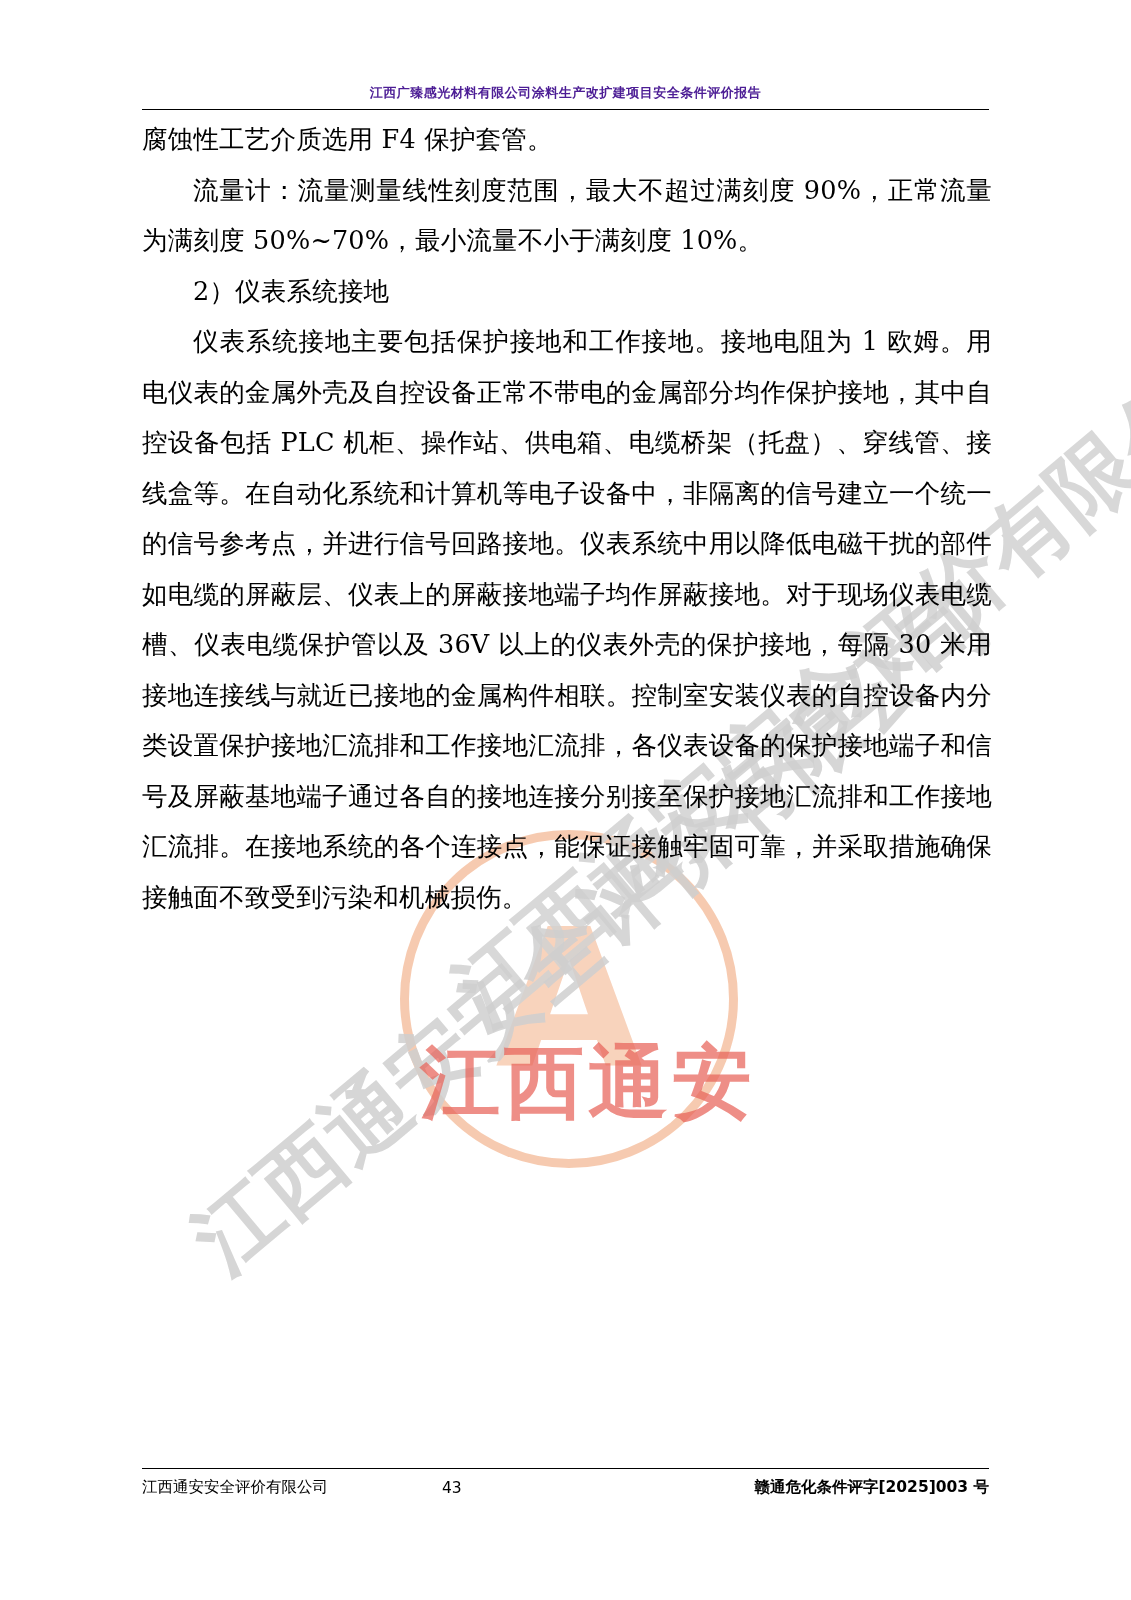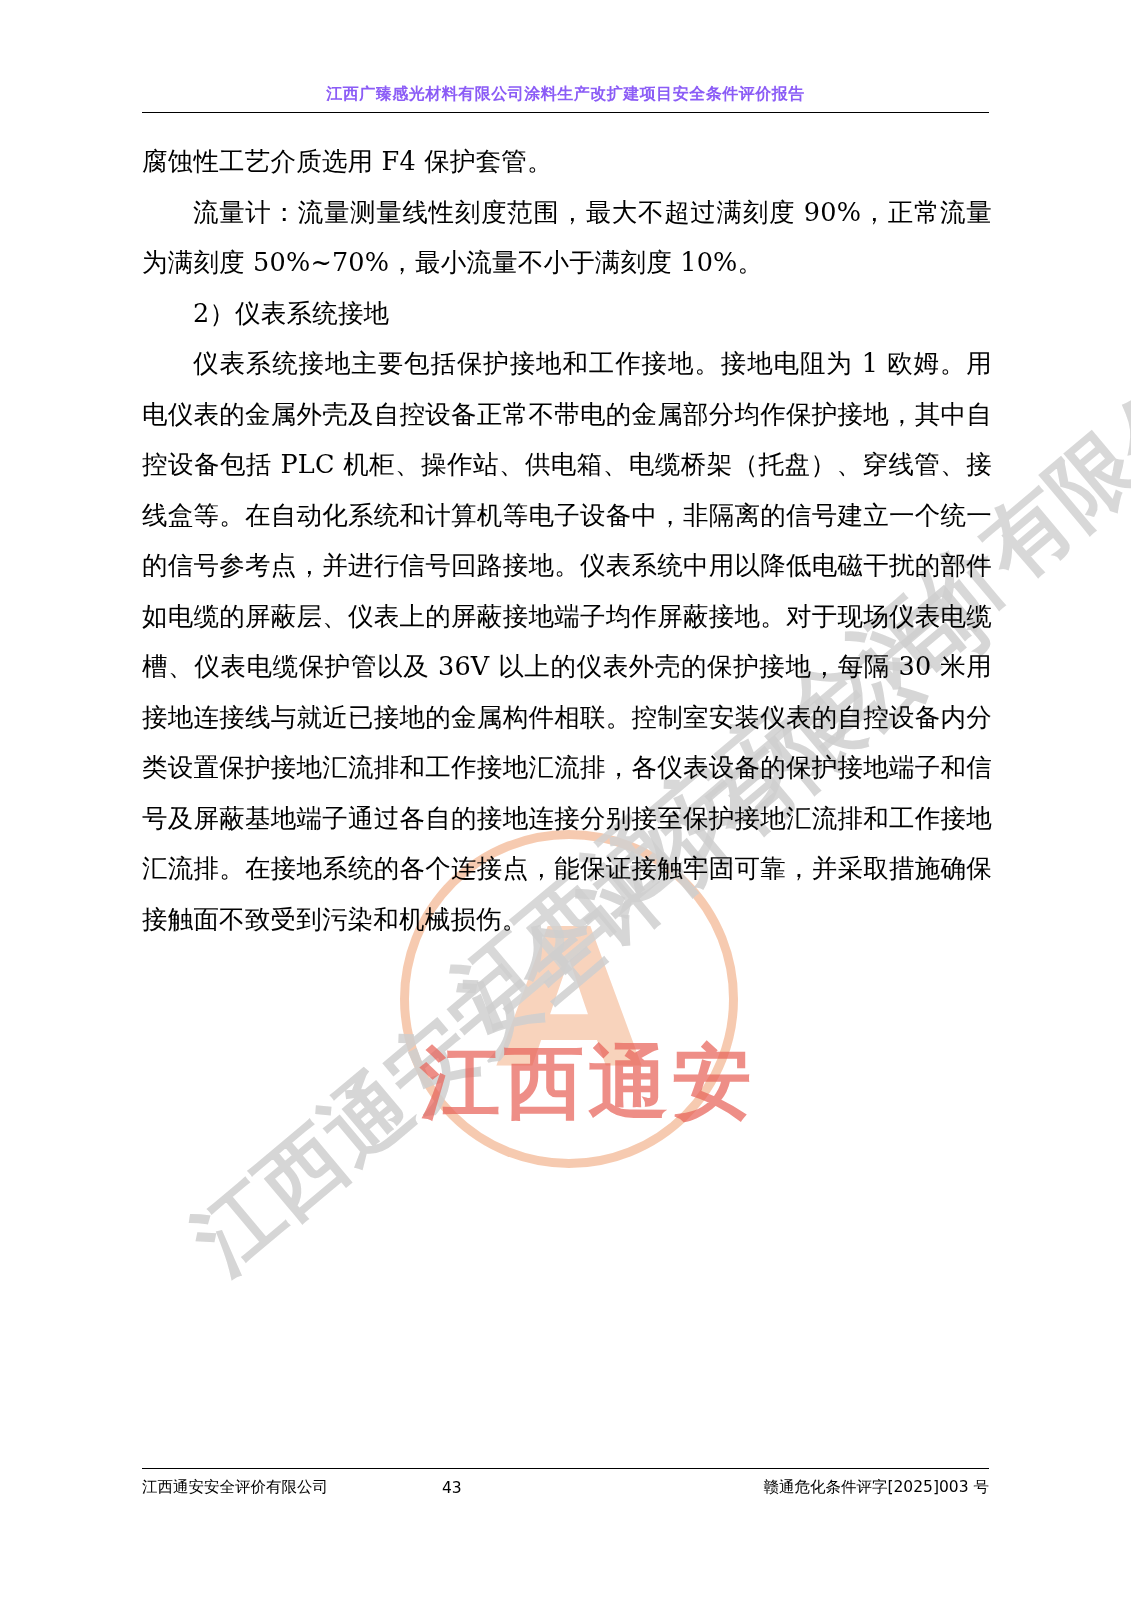--- a/index.html
+++ b/index.html
@@ -88,37 +88,37 @@
   
   .header {
     position: absolute;
     left: 142px;
     top: 84px;
     width: 847px;
     text-align: center;
     z-index: 2;
   }
   .header-title {
-    font-size: 16px;
+    font-size: 13px;
     font-family: "DejaVu Sans", "Liberation Sans", sans-serif;
     font-weight: bold;
     letter-spacing: .5px;
-    color: #8b5cf6;
+    color: #4c1d95;
     padding-bottom: 7px;
   }
   .header-rule {
     border-bottom: 1.4px solid #000;
     width: 100%;
   }
 
   
   .content {
     position: absolute;
     left: 142px;
-    top: 136px;
+    top: 114px;
     width: 850px;
     z-index: 2;
   }
   p.para {
     margin: 0;
     font-size: 25.5px;
     line-height: 50.5px;
     text-align: justify;
     text-justify: inter-ideograph;
     letter-spacing: .2px;
@@ -141,21 +141,21 @@
   }
   .footer-row {
     display: flex;
     justify-content: space-between;
     align-items: center;
     font-family: "DejaVu Sans", "Liberation Sans", sans-serif;
     font-size: 15.5px;
   }
   .footer-center { flex: 1; text-align: left; }
   .footer-left { width: 300px; text-align: left; }
-  .footer-right { width: 300px; text-align: right; }
+  .footer-right { width: 300px; text-align: right; font-weight: bold; }
 </style>
 </head>
 <body>
 
 <div class="page">
 
   <div class="watermark">
     <div class="wm-seal">
       <div class="wm-seal-inner">A</div>
     </div>

